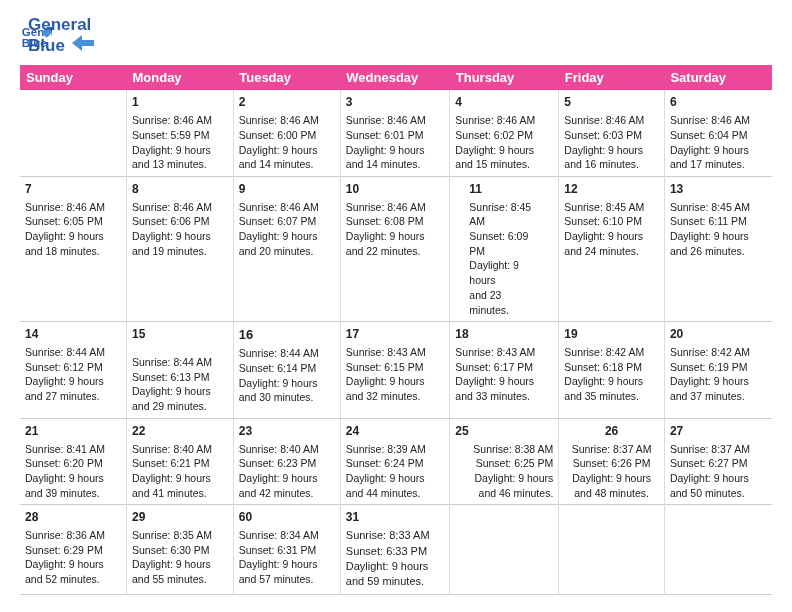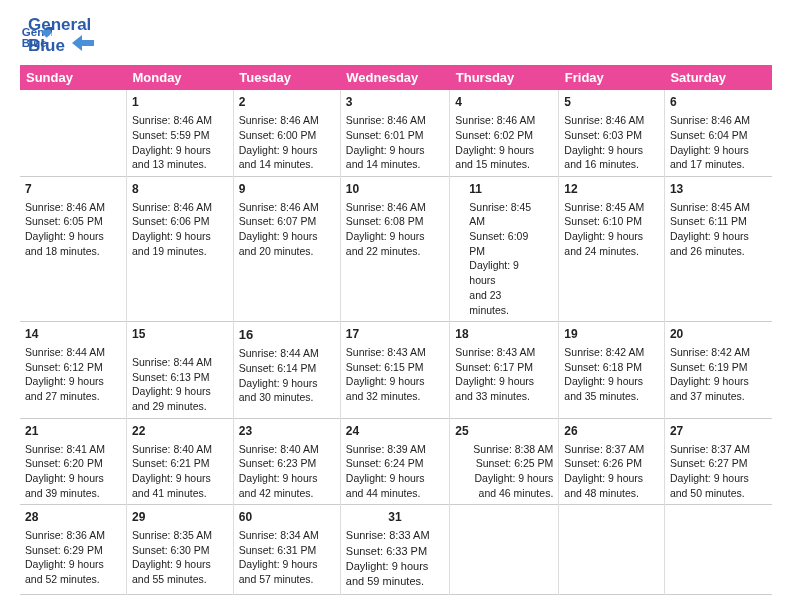--- a/index.html
+++ b/index.html
@@ -287,21 +287,21 @@
 Daylight: 9 hours
 and 44 minutes.</div>
           </td>
           <td style="vertical-align: top; padding: 4px 5px; width: 113px; border-right: 1px solid rgb(221, 221, 221); height: 82px;">
             <div style="font-weight: bold; font-size: 12px; margin-bottom: 2px;">25</div>
             <div style="font-size: 10.5px; line-height: 1.4; color: rgb(34, 34, 34); white-space: pre-line; text-align: right;">Sunrise: 8:38 AM
 Sunset: 6:25 PM
 Daylight: 9 hours
 and 46 minutes.</div>
           </td>
-          <td style="vertical-align: top; padding: 4px 5px; width: 113px; border-right: 1px solid rgb(221, 221, 221); height: 82px;">
+          <td style="vertical-align: top; padding: 4px 5px; width: 113px; border-right: 1px solid rgb(221, 221, 221); height: 82px; text-align: center;">
             <div style="font-weight: bold; font-size: 12px; margin-bottom: 2px;">26</div>
             <div style="font-size: 10.5px; line-height: 1.4; color: rgb(34, 34, 34); white-space: pre-line;">Sunrise: 8:37 AM
 Sunset: 6:26 PM
 Daylight: 9 hours
 and 48 minutes.</div>
           </td>
           <td style="vertical-align: top; padding: 4px 5px; width: 113px; border-right: none; height: 82px;">
             <div style="font-weight: bold; font-size: 12px; margin-bottom: 2px;">27</div>
             <div style="font-size: 10.5px; line-height: 1.4; color: rgb(34, 34, 34); white-space: pre-line;">Sunrise: 8:37 AM
 Sunset: 6:27 PM
@@ -325,21 +325,21 @@
 and 55 minutes.</div>
           </td>
           <td style="vertical-align: top; padding: 4px 5px; width: 113px; border-right: 1px solid rgb(221, 221, 221); height: 70px;">
             <div style="font-weight: bold; font-size: 12px; margin-bottom: 2px;">60</div>
             <div style="font-size: 10.5px; line-height: 1.4; color: rgb(34, 34, 34); white-space: pre-line;">Sunrise: 8:34 AM
 Sunset: 6:31 PM
 Daylight: 9 hours
 and 57 minutes.</div>
           </td>
           <td style="vertical-align: top; padding: 4px 5px; width: 113px; border-right: 1px solid rgb(221, 221, 221); height: 70px;">
-            <div style="font-weight: bold; font-size: 12px; margin-bottom: 2px; text-align: center;">31</div>
+            <div style="font-weight: bold; font-size: 12px; margin-bottom: 2px;">31</div>
             <div style="font-size: 11px; line-height: 1.4; color: rgb(34, 34, 34); white-space: pre-line;">Sunrise: 8:33 AM
 Sunset: 6:33 PM
 Daylight: 9 hours
 and 59 minutes.</div>
           </td>
           <td style="vertical-align: top; padding: 4px 5px; width: 113px; border-right: 1px solid rgb(221, 221, 221); height: 70px;"></td>
           <td style="vertical-align: top; padding: 4px 5px; width: 113px; border-right: 1px solid rgb(221, 221, 221); height: 70px;"></td>
           <td style="vertical-align: top; padding: 4px 5px; width: 113px; border-right: none; height: 70px;"></td>
         </tr>
       </tbody>

